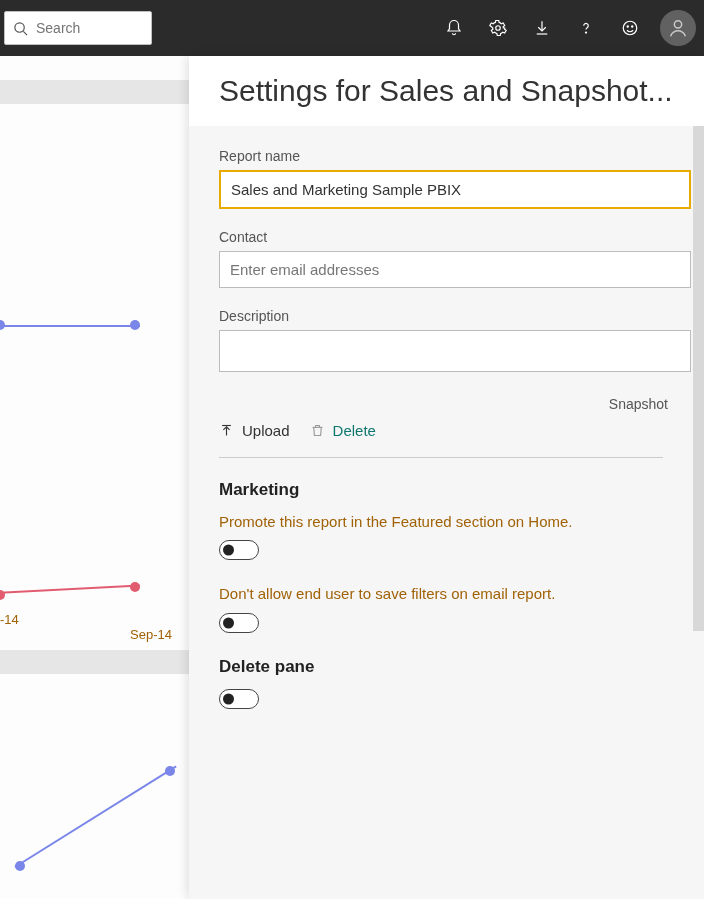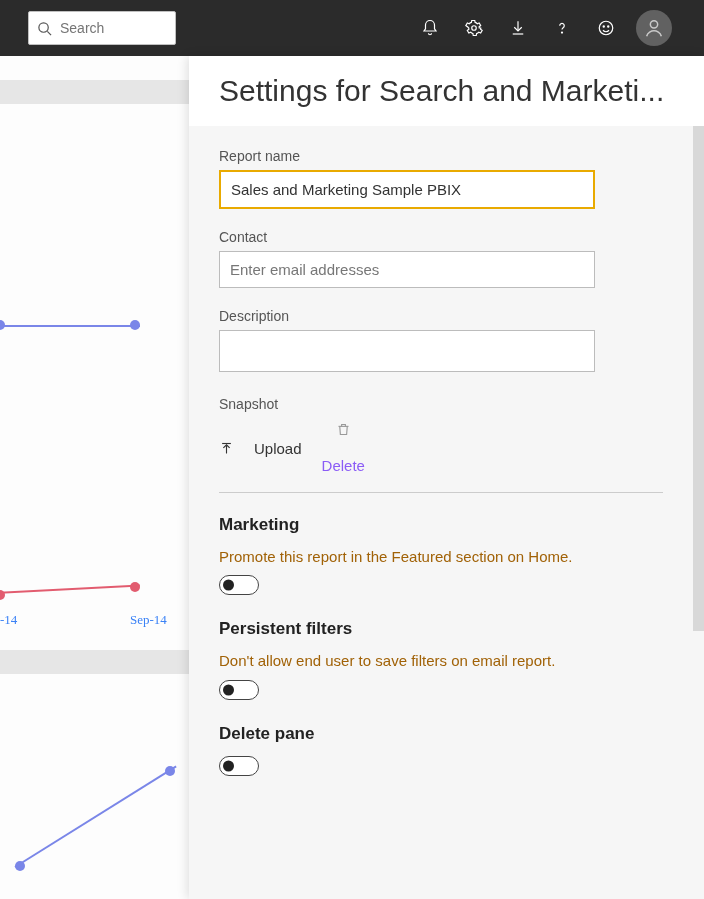--- a/index.html
+++ b/index.html
@@ -11,21 +11,21 @@
     background: #fff;
     position: relative;
   }
 
   
   .topbar {
     height: 56px;
     background: #2b2b2b;
     display: flex;
     align-items: center;
-    padding: 0 28px;
+    padding: 0 4px;
     gap: 6px;
   }
   .search-wrap {
     width: 148px;
     height: 34px;
     background: #fff;
     border: 1px solid #c0c0c0;
     border-radius: 2px;
     display: flex;
     align-items: center;
@@ -63,21 +63,21 @@
 
   
   .report-bg {
     position: absolute;
     top: 56px; left: 0;
     width: 704px; height: 843px;
     background: #fdfdfd;
     overflow: hidden;
   }
   .bg-grayband { position:absolute; left:0; width:190px; background:#e6e6e6; }
-  .bg-axislabel { position:absolute; font-size:13px; color:#3b82f6;font-family:Liberation Serif, serif; }
+  .bg-axislabel { position:absolute; font-size:13px; color:#a16207; }
   .bg-dot { position:absolute; width:10px; height:10px; border-radius:50%; }
   .bg-line { position:absolute; height:2px; transform-origin: left center; }
 
   
   .panel {
     position: absolute;
     top: 56px;
     right: 0;
     width: 515px;
     height: 843px;
@@ -112,47 +112,47 @@
     background: #d8d8d8;
   }
 
   .field-label {
     font-size: 14px;
     color: #555;
     margin-bottom: 6px;
   }
   .field { margin-bottom: 20px; }
   .text-input, .text-area {
-    width: 376px;
+    width: 472px;
     font-size: 15px;
     padding: 9px 10px;
     border: 1px solid #bcbcbc;
     background: #fff;
     color: #333;
     font-family: inherit;
     outline: none;
   }
   .text-input.highlight { border: 2px solid #e9aa00; }
   .text-area { height: 42px; resize: none; }
   .contact-input::placeholder, .desc-input::placeholder { color:#777; }
 
   .snapshot-actions {
     display: flex;
     gap: 20px;
     align-items: center;
     margin-top: 10px;
     margin-bottom: 18px;
   }
   .snap-btn {
-    display: flex; align-items: center; gap: 20px;
+    display: flex; align-items: center; gap: 8px;
     font-size: 15px;
     cursor: pointer;
   }
   .snap-btn.upload { color: #333; }
-  .snap-btn.delete { color: #8b5cf6; flex-direction: column; }
+  .snap-btn.delete { color: #0f766e; }
 
   .divider {
     border: none;
     border-top: 1px solid #ccc;
     margin: 0 0 22px 0;
     width: 444px;
   }
 
   .section-head {
     font-size: 17px;
@@ -245,51 +245,51 @@
 
   <div class="bg-line" style="top:269px; left:-5px; width:145px; background:#7a86e8;"></div>
   <div class="bg-dot" style="top:264px; left:-5px; background:#7a86e8;"></div>
   <div class="bg-dot" style="top:264px; left:130px; background:#7a86e8;"></div>
 
   <div class="bg-line" style="top:536px; left:-5px; width:145px; background:#e25c6f; transform: rotate(-3deg);"></div>
   <div class="bg-dot" style="top:534px; left:-5px; background:#e25c6f;"></div>
   <div class="bg-dot" style="top:526px; left:130px; background:#e25c6f;"></div>
 
   <div class="bg-axislabel" style="top:556px; left:0px;">-14</div>
-  <div class="bg-axislabel" style="top:556px; left:130px;">Sep-14</div>
+  <div class="bg-axislabel" style="top:571px; left:130px;">Sep-14</div>
   <div class="bg-grayband" style="top:594px; height:24px;"></div>
 
   <div class="bg-line" style="top:810px; left:15px; width:190px; background:#7a86e8; transform: rotate(-32deg);"></div>
   <div class="bg-dot" style="top:805px; left:15px; background:#7a86e8;"></div>
   <div class="bg-dot" style="top:710px; left:165px; background:#7a86e8;"></div>
 </div>
 
 <div class="panel">
   <div class="panel-title-wrap">
-    <div class="panel-title">Settings for Search and Marketi...</div>
+    <div class="panel-title">Settings for Sales and Snapshot...</div>
   </div>
   <div class="panel-body">
     <div class="scrollbar-track"></div>
 
     <div class="field">
       <div class="field-label">Report name</div>
       <input class="text-input highlight" type="text" value="Sales and Marketing Sample PBIX" style="">
     </div>
 
     <div class="field">
       <div class="field-label">Contact</div>
       <input class="text-input contact-input" type="text" placeholder="Enter email addresses" style="">
     </div>
 
     <div class="field">
       <div class="field-label">Description</div>
       <textarea class="text-area desc-input" style=""></textarea>
     </div>
 
-    <div class="field" style="margin-bottom:6px;">
+    <div class="field" style="margin-bottom:6px;text-align:right;">
       <div class="field-label">Snapshot</div>
       <div class="snapshot-actions">
         <div class="snap-btn upload">
           <svg width="15" height="15" viewBox="0 0 24 24" fill="none" stroke="#333" stroke-width="1.8">
             <path d="M12 20V7"></path>
               <path d="M7 11l5-5 5 5"></path>
               <path d="M5 4h14"></path>
           </svg>
           <span>Upload</span>
         </div>
@@ -308,21 +308,20 @@
 
     <div class="section">
       <div class="section-head">Marketing</div>
       <div class="section-desc">Promote this report in the Featured section on Home.</div>
       <div class="toggle">
           <div class="knob"></div>
         </div>
     </div>
 
     <div class="section">
-      <div class="section-head">Persistent filters</div>
       <div class="section-desc">Don't allow end user to save filters on email report.</div>
       <div class="toggle">
           <div class="knob"></div>
         </div>
     </div>
 
     <div class="section">
       <div class="section-head">Delete pane</div>
       <div class="toggle">
           <div class="knob"></div>

